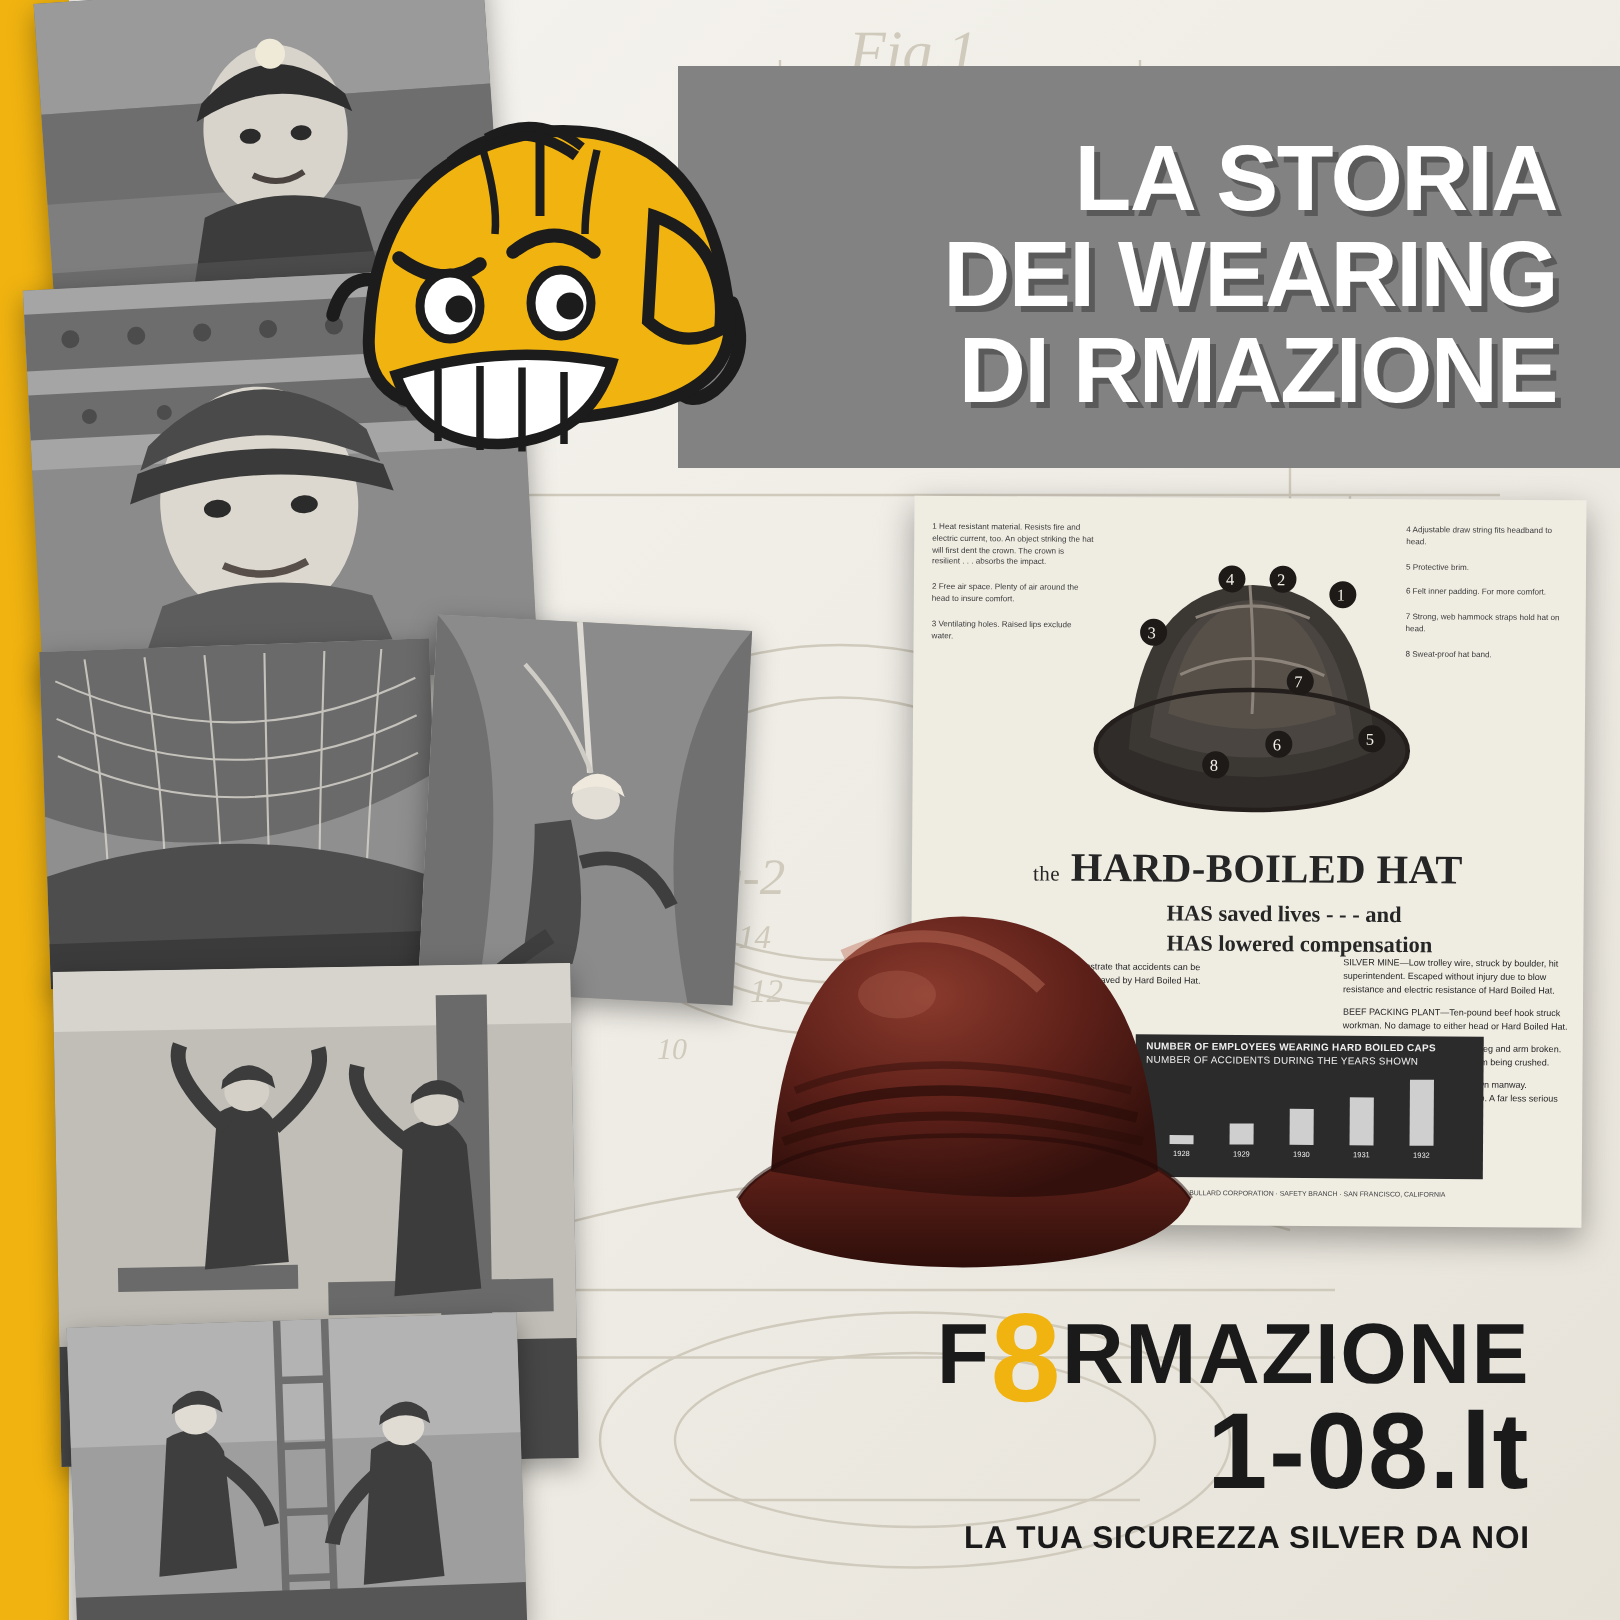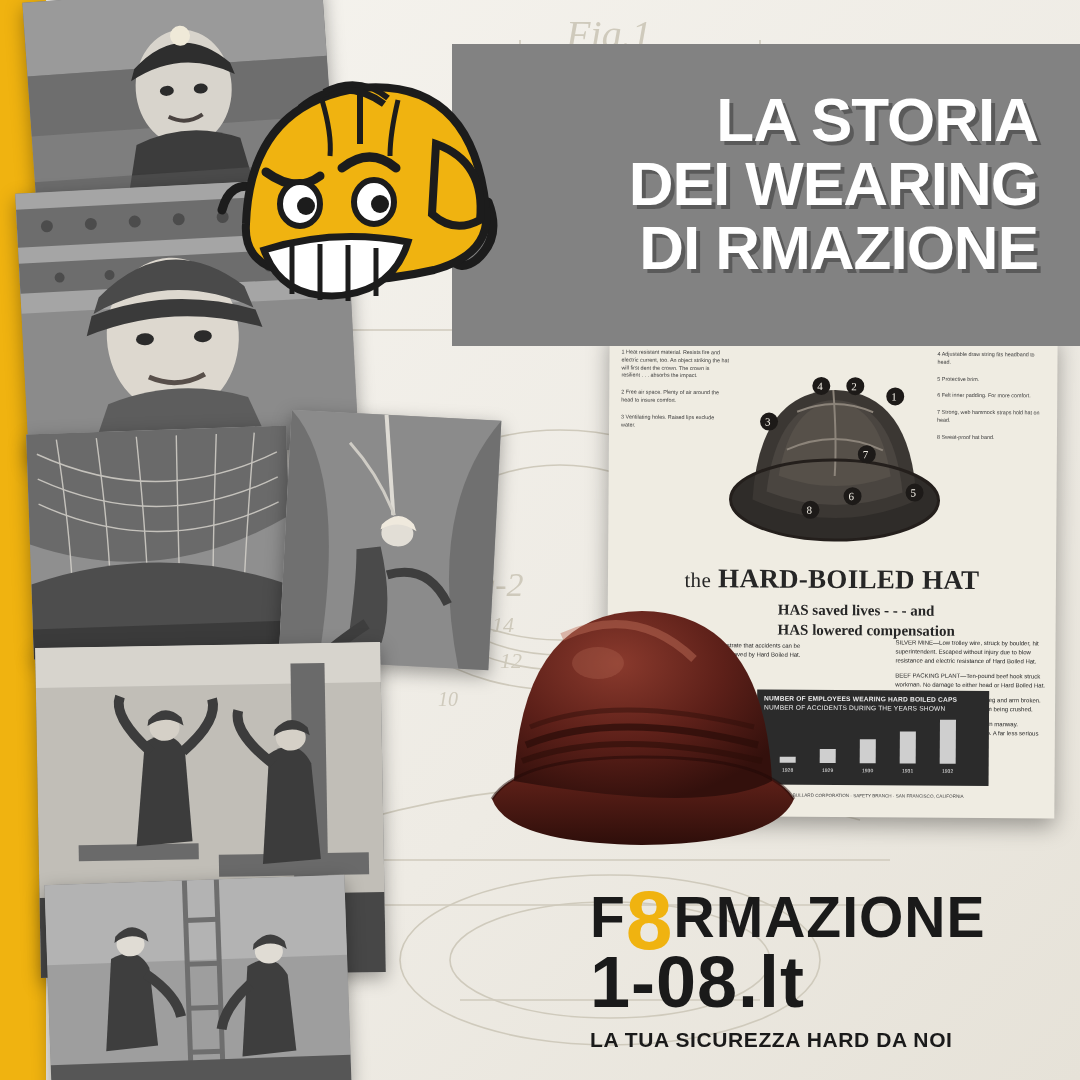--- a/index.html
+++ b/index.html
@@ -116,21 +116,21 @@
   .ad-title {
     position: absolute;
     left: 0; right: 0;
     top: 232px;
     text-align: center;
     font-family: "Liberation Serif", serif;
     font-size: 27px;
     font-weight: bold;
     letter-spacing: .3px;
   }
-  .ad-title .small { font-size: 21px; font-weight: normal; }
+  .ad-title .small { font-size: 14px; font-weight: normal; }
   .ad-sub {
     position: absolute;
     left: 170px;
     top: 268px;
     width: 250px;
     font-family: "Liberation Serif", serif;
     font-size: 15px;
     font-weight: bold;
     line-height: 1.35;
   }
@@ -201,21 +201,21 @@
     width: 345px;
     height: 300px;
   }
 
   
   .title-band {
     position: absolute;
     left: 452px;
     top: 44px;
     width: 628px;
-    height: 302px;
+    height: 268px;
     background: #828282;
   }
   .title-band h1 {
     margin: 0;
     position: absolute;
     right: 42px;
     top: 44px;
     text-align: right;
     color: #ffffff;
     font-size: 62px;
@@ -232,23 +232,23 @@
     left: 196px;
     top: 52px;
     width: 320px;
     height: 270px;
   }
 
   
   .logo {
     position: absolute;
     right: 60px;
-    bottom: 28px;
+    bottom: 42px;
     width: 430px;
-    text-align: left;
+    text-align: right;
     color: #1a1a1a;
   }
   .logo-line1 {
     font-size: 57px;
     font-weight: bold;
     letter-spacing: 1px;
     line-height: 1;
     white-space: nowrap;
   }
   .logo-line2 {
@@ -611,16 +611,16 @@
           <path d="M180 196 v48"></path>
       </g>
     </svg>
   </div>
 
   <div class="logo">
     <div class="logo-line1">
       <span>F</span><span class="big8">8</span><span>RMAZIONE</span>
     </div>
     <div class="logo-line2">1-08.lt</div>
-    <div class="logo-tag">LA TUA SICUREZZA HARD DA NOI</div>
+    <div class="logo-tag">LA TUA SICUREZZA SILVER DA NOI</div>
   </div>
 
 </div>
 
 </body></html>

